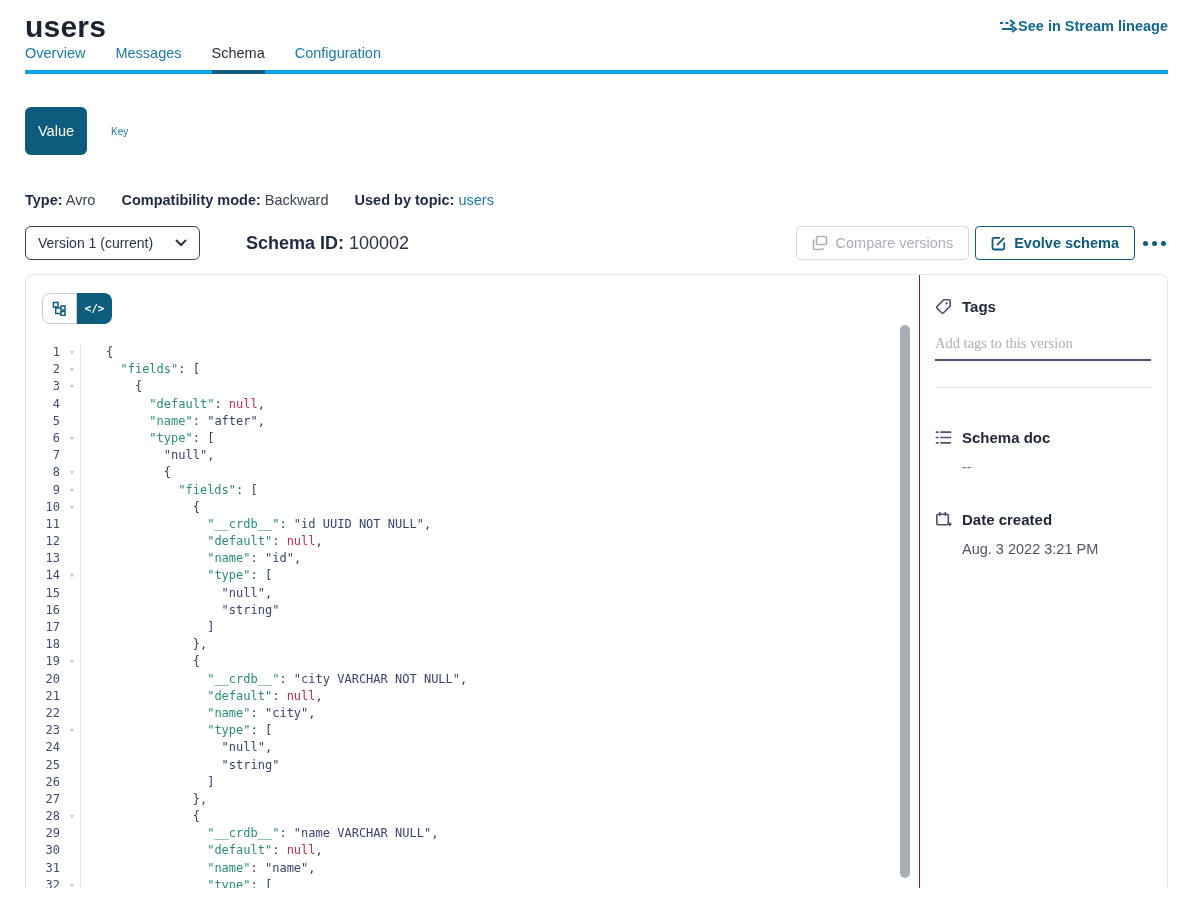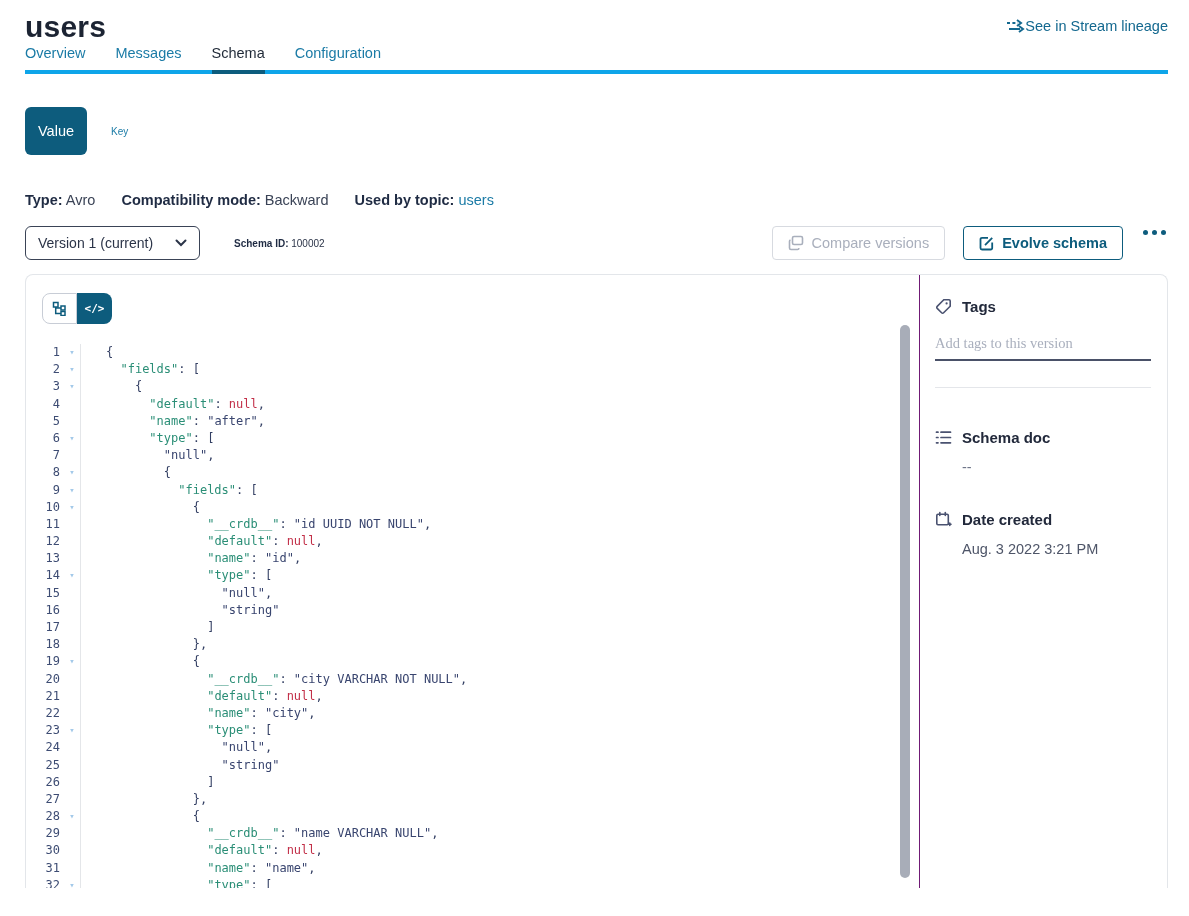--- a/index.html
+++ b/index.html
@@ -4,21 +4,21 @@
 <style>
   * { box-sizing: border-box; margin: 0; padding: 0; }
   html,body { width:1189px; height:916px; overflow:hidden; background:#ffffff;
               font-family:"Liberation Sans", sans-serif; color:#2b3448; }
   .page { padding:0 21px 0 25px; }
 
   
   .header-row { display:flex; justify-content:space-between; align-items:flex-start; padding-top:10px; }
   .page-title { font-size:30px; font-weight:700; color:#1c2433; letter-spacing:.2px; }
   .lineage-link { display:flex; align-items:center; gap:0; color:#13688f; font-size:14.5px;
-                  font-weight:400; margin-top:8px; cursor:pointer; }
+                  font-weight:700; margin-top:8px; cursor:pointer; }
 
   
   .tab-bar { border-bottom:4px solid #0ea5e9; }
   .tab { display:inline-block; position:relative; margin-right:30px; padding-bottom:9px;
          font-size:14.5px; color:#1b7ba6; cursor:pointer; }
   .tab.active { color:#1f2937; font-weight:500; }
   .tab.active::after { content:""; position:absolute; left:0; right:0; bottom:-4px; height:4px; background:#0d5c7d; }
 
   
   .vk-row { margin-top:33px; display:flex; align-items:center; gap:24px; }
@@ -30,23 +30,23 @@
   .meta-row { margin-top:37px; font-size:14.5px; color:#3a4356; }
   .meta-row b { color:#1f2b43; font-weight:700; }
   .meta-item { margin-right:22px; }
   .topic-link { color:#1b7ba6; cursor:pointer; }
 
   
   .version-row { margin-top:18px; display:flex; align-items:center; }
   .select-box { display:flex; align-items:center; justify-content:space-between; width:175px; height:34px;
                 border:1px solid #3a4356; border-radius:6px; padding:0 12px; font-size:14px; color:#2b3448;
                 cursor:pointer; background:#fff; }
-  .schema-id { margin-left:34px; font-size:10px; }
+  .schema-id { margin-left:46px; font-size:18px; }
   .schema-id b { font-weight:700; color:#1f2b43; }
-  .version-actions { margin-left:auto; display:flex; gap:18px; }
+  .version-actions { margin-left:auto; display:flex; align-items:center; gap:6px; }
   .btn { display:flex; align-items:center; gap:8px; height:34px; padding:0 15px; border-radius:4px;
          font-size:14.5px; background:#fff; cursor:pointer; font-family:inherit; }
   .btn-disabled { border:1px solid #d7dae0; color:#a9afbc; font-weight:500; cursor:default; }
   .btn-primary-outline { border:1px solid #0d5c7d; color:#0d5c7d; font-weight:700; }
   .more-dots { display:flex; gap:4px; padding:4px 2px; cursor:pointer; }
   .more-dots i { width:5px; height:5px; border-radius:50%; background:#0d5c7d; display:block; }
 
   
   .panel { margin-top:14px; height:614px; border:1px solid #e3e6ea; border-bottom:none;
            border-radius:8px 8px 0 0; display:flex; overflow:hidden; }

